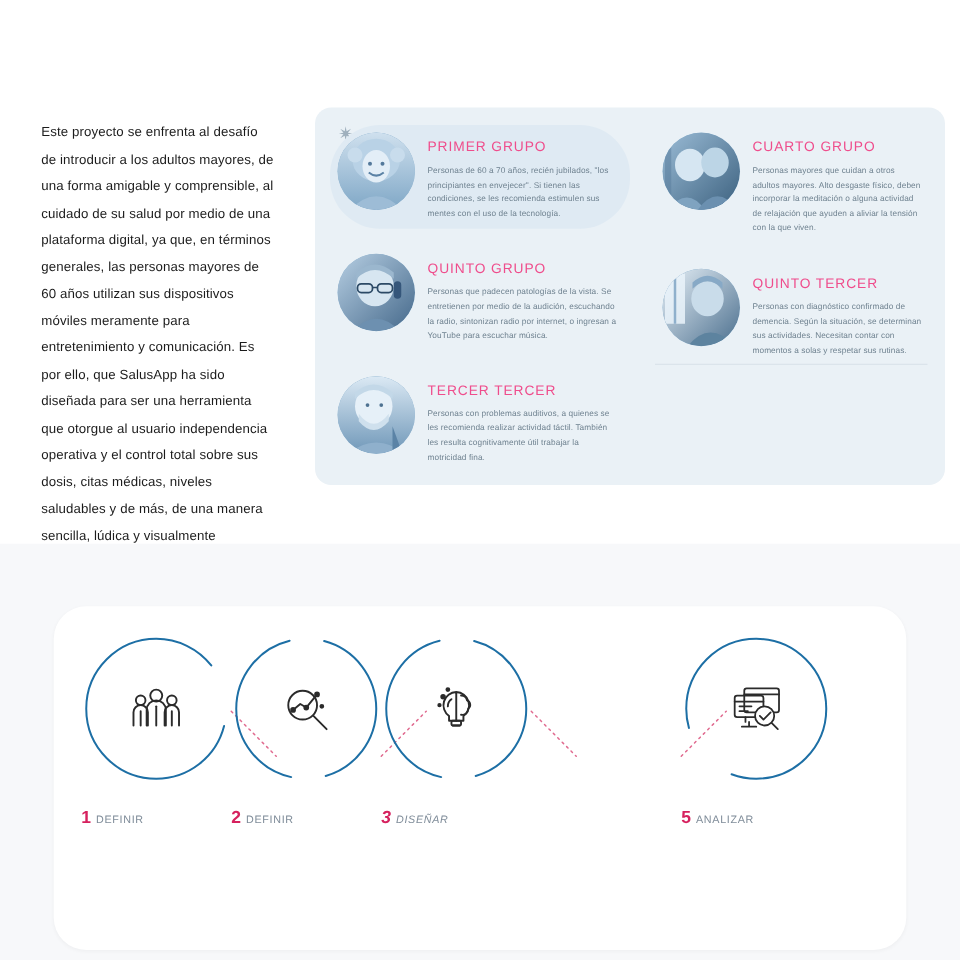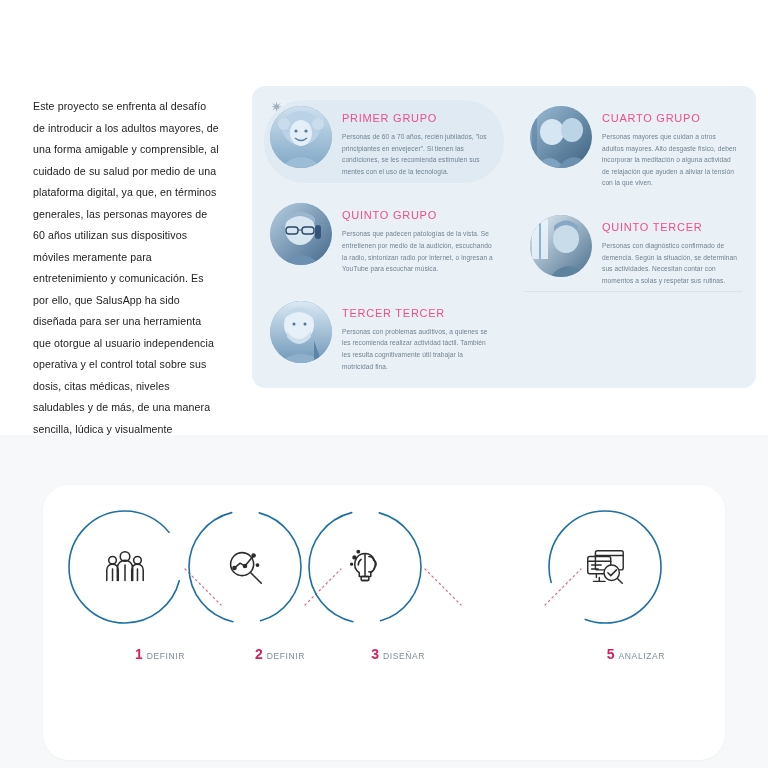--- a/index.html
+++ b/index.html
@@ -87,21 +87,21 @@
   }
   .step-circle svg { display: block; }
   .step-icon {
     position: absolute; left: 50%; top: 50%;
     transform: translate(-50%, -50%);
     width: 46px; height: 46px; color: #2b2b2b;
   }
   .step-icon svg { display: block; width: 46px; height: 46px; }
   .step-label {
     position: absolute; left: 0; top: 138px; width: 120px;
-    text-align: right; white-space: nowrap;
+    text-align: left; white-space: nowrap;
   }
   .step-num {
     font-size: 14px; font-weight: 700; color: #d6215e;
     vertical-align: baseline; margin-right: 4px;
   }
   .step-text {
     font-size: 8.6px; color: #7f8c99; letter-spacing: 0.55px;
   }
   .connector { position: absolute; top: 0; }
   .connector svg { display: block; }
@@ -345,21 +345,21 @@
                 <circle cx="33" cy="12" r="1.6" fill="#2b2b2b"></circle>
                 <circle cx="37" cy="22" r="1.2" fill="#2b2b2b"></circle>
               </svg>
             </span>
           </div>
           <div class="step-label">
             <span class="step-num">2</span><span class="step-text">DEFINIR</span>
           </div>
         </div>
 
-        <div class="step" style="left:262px;">
+        <div class="step" style="left:262px;font-style:italic;">
           <div class="step-circle">
             <svg width="120" height="120" viewBox="0 0 120 120">
               <circle cx="60" cy="60" r="56" fill="none" stroke="#1d6fa5" stroke-width="1.6" stroke-dasharray="150 28" stroke-dashoffset="-100" stroke-linecap="round"></circle>
             </svg>
             <span class="step-icon">
               <svg viewBox="0 0 48 48" fill="none" stroke="#2b2b2b" stroke-width="1.6" stroke-linecap="round" stroke-linejoin="round">
                 <path d="M24 10 a11 11 0 0 0 -6 20 v4 h12 v-4 a11 11 0 0 0 -6 -20Z"></path>
                 <path d="M24 11 V34"></path>
                 <path d="M28 13 a5 5 0 0 1 5 4 a4 4 0 0 1 1 7 a5 5 0 0 1 -6 5"></path>
                 <rect x="20" y="34" width="8" height="4" rx="1"></rect>

